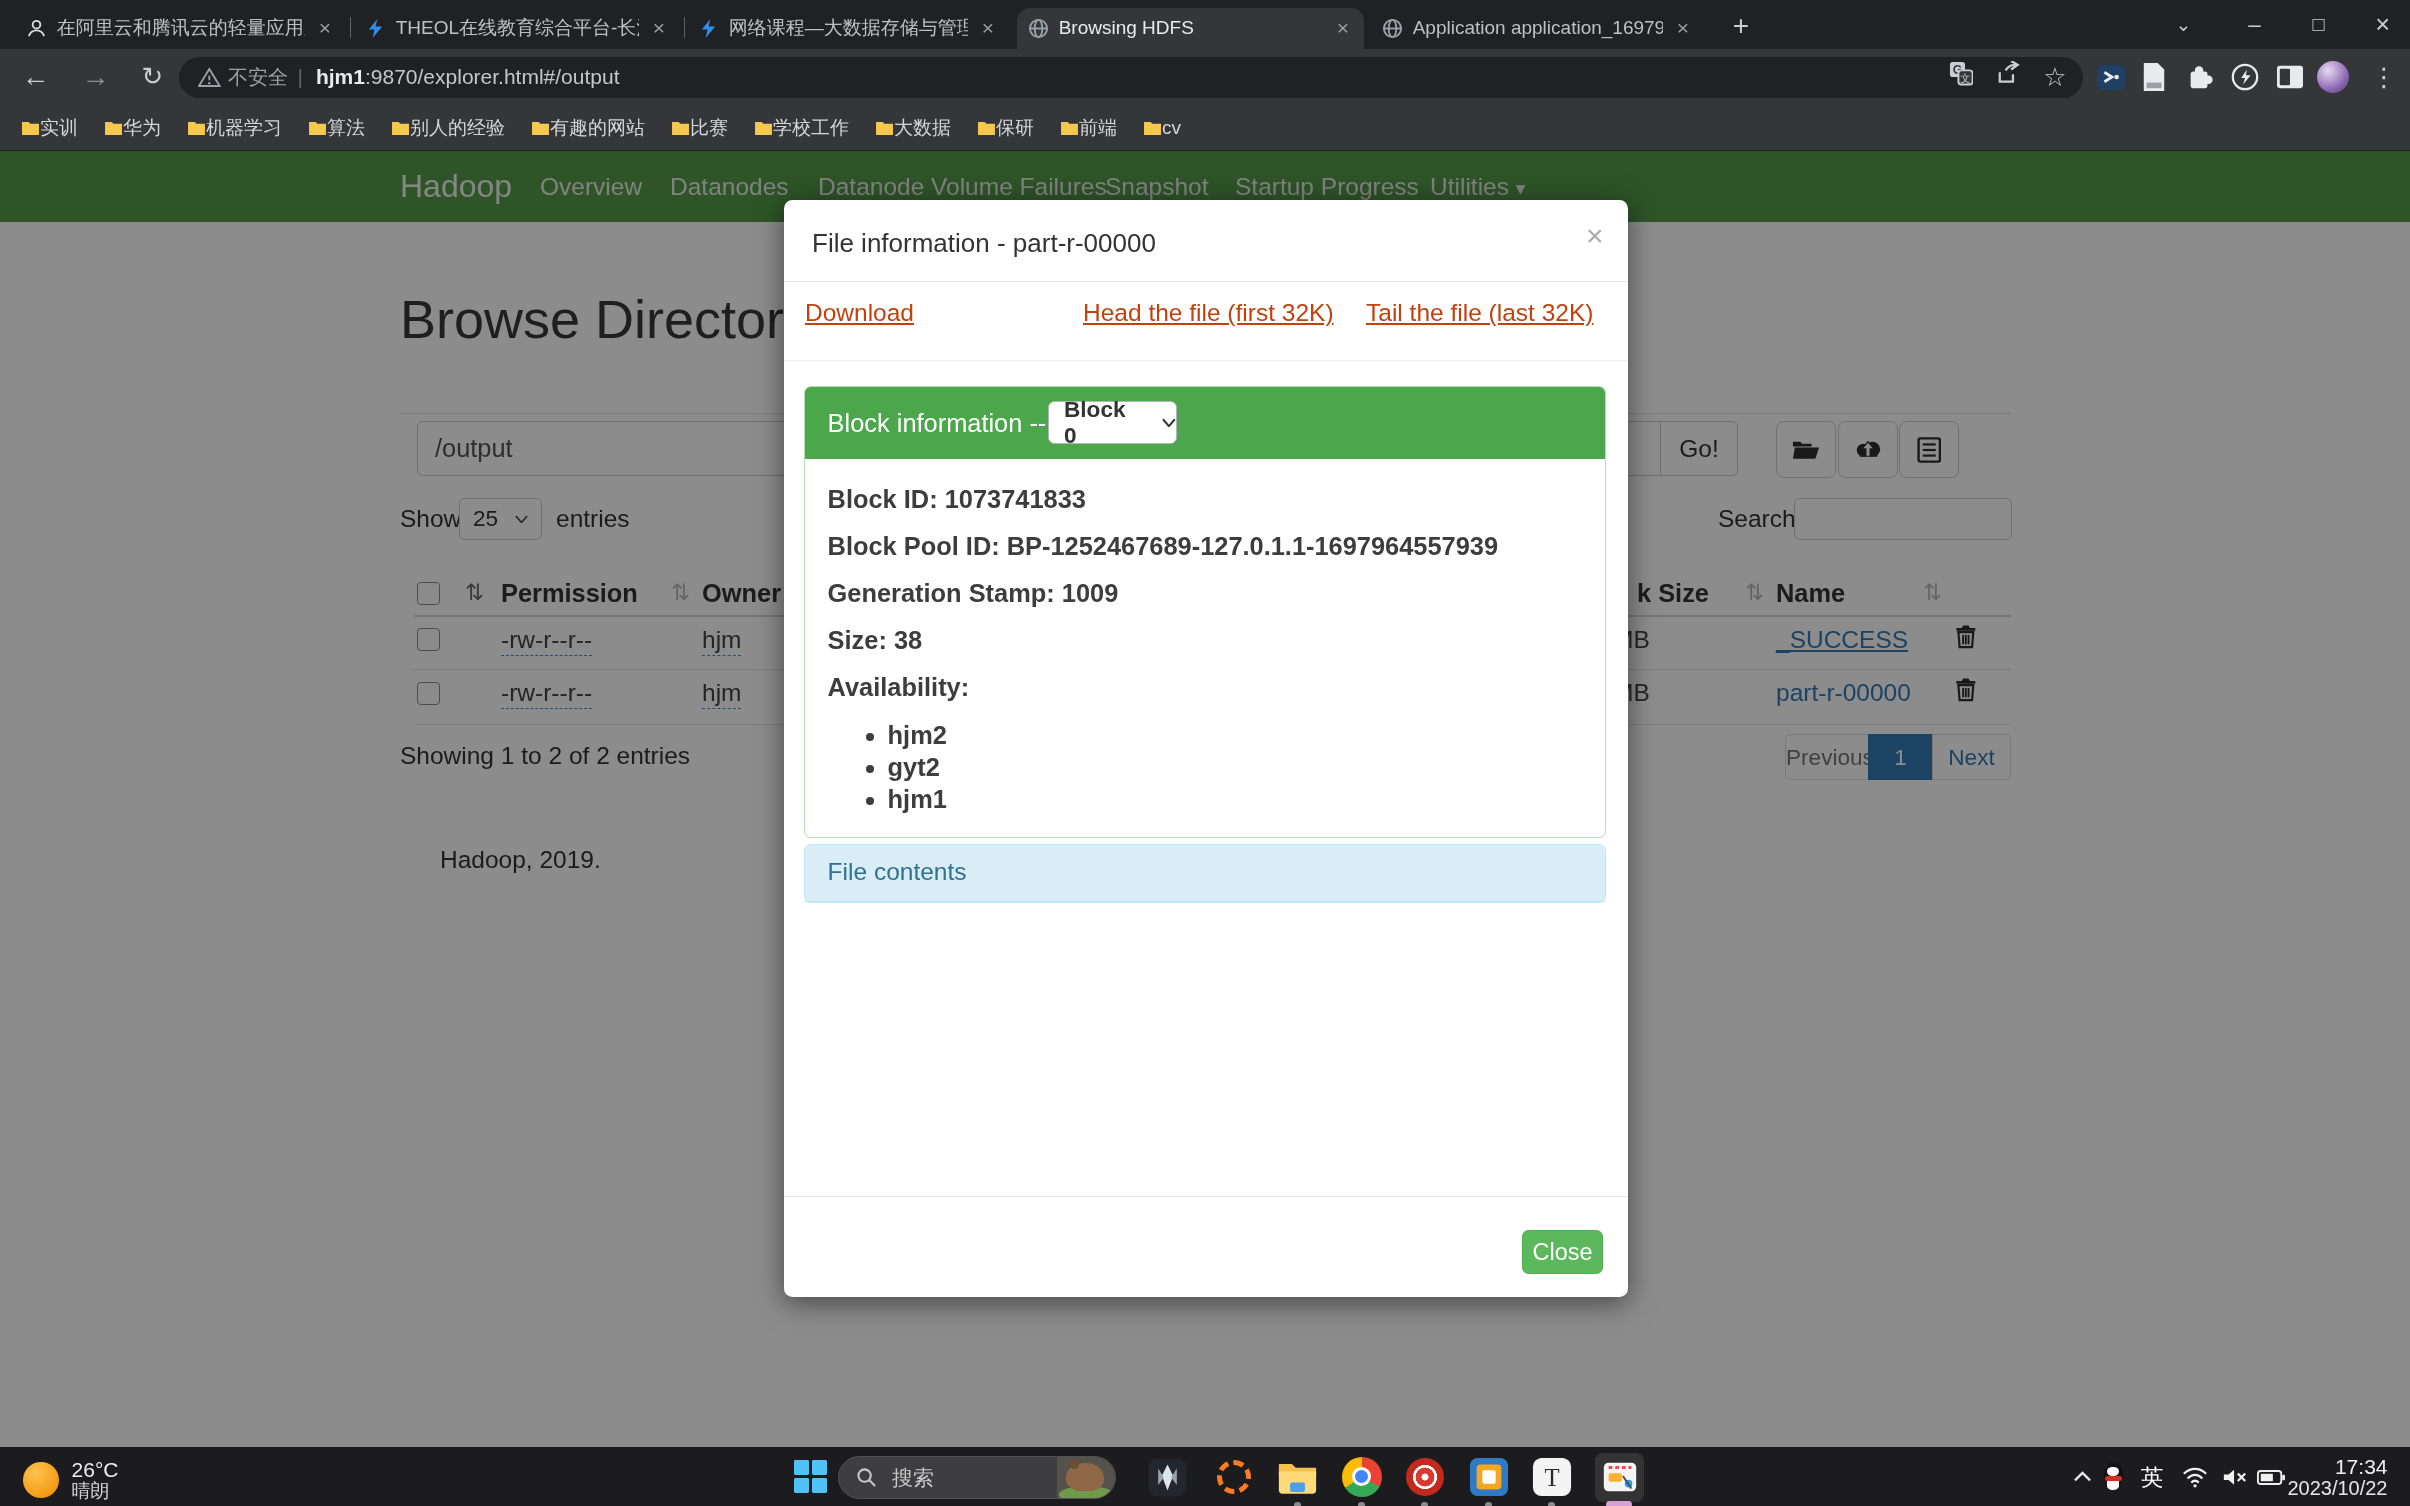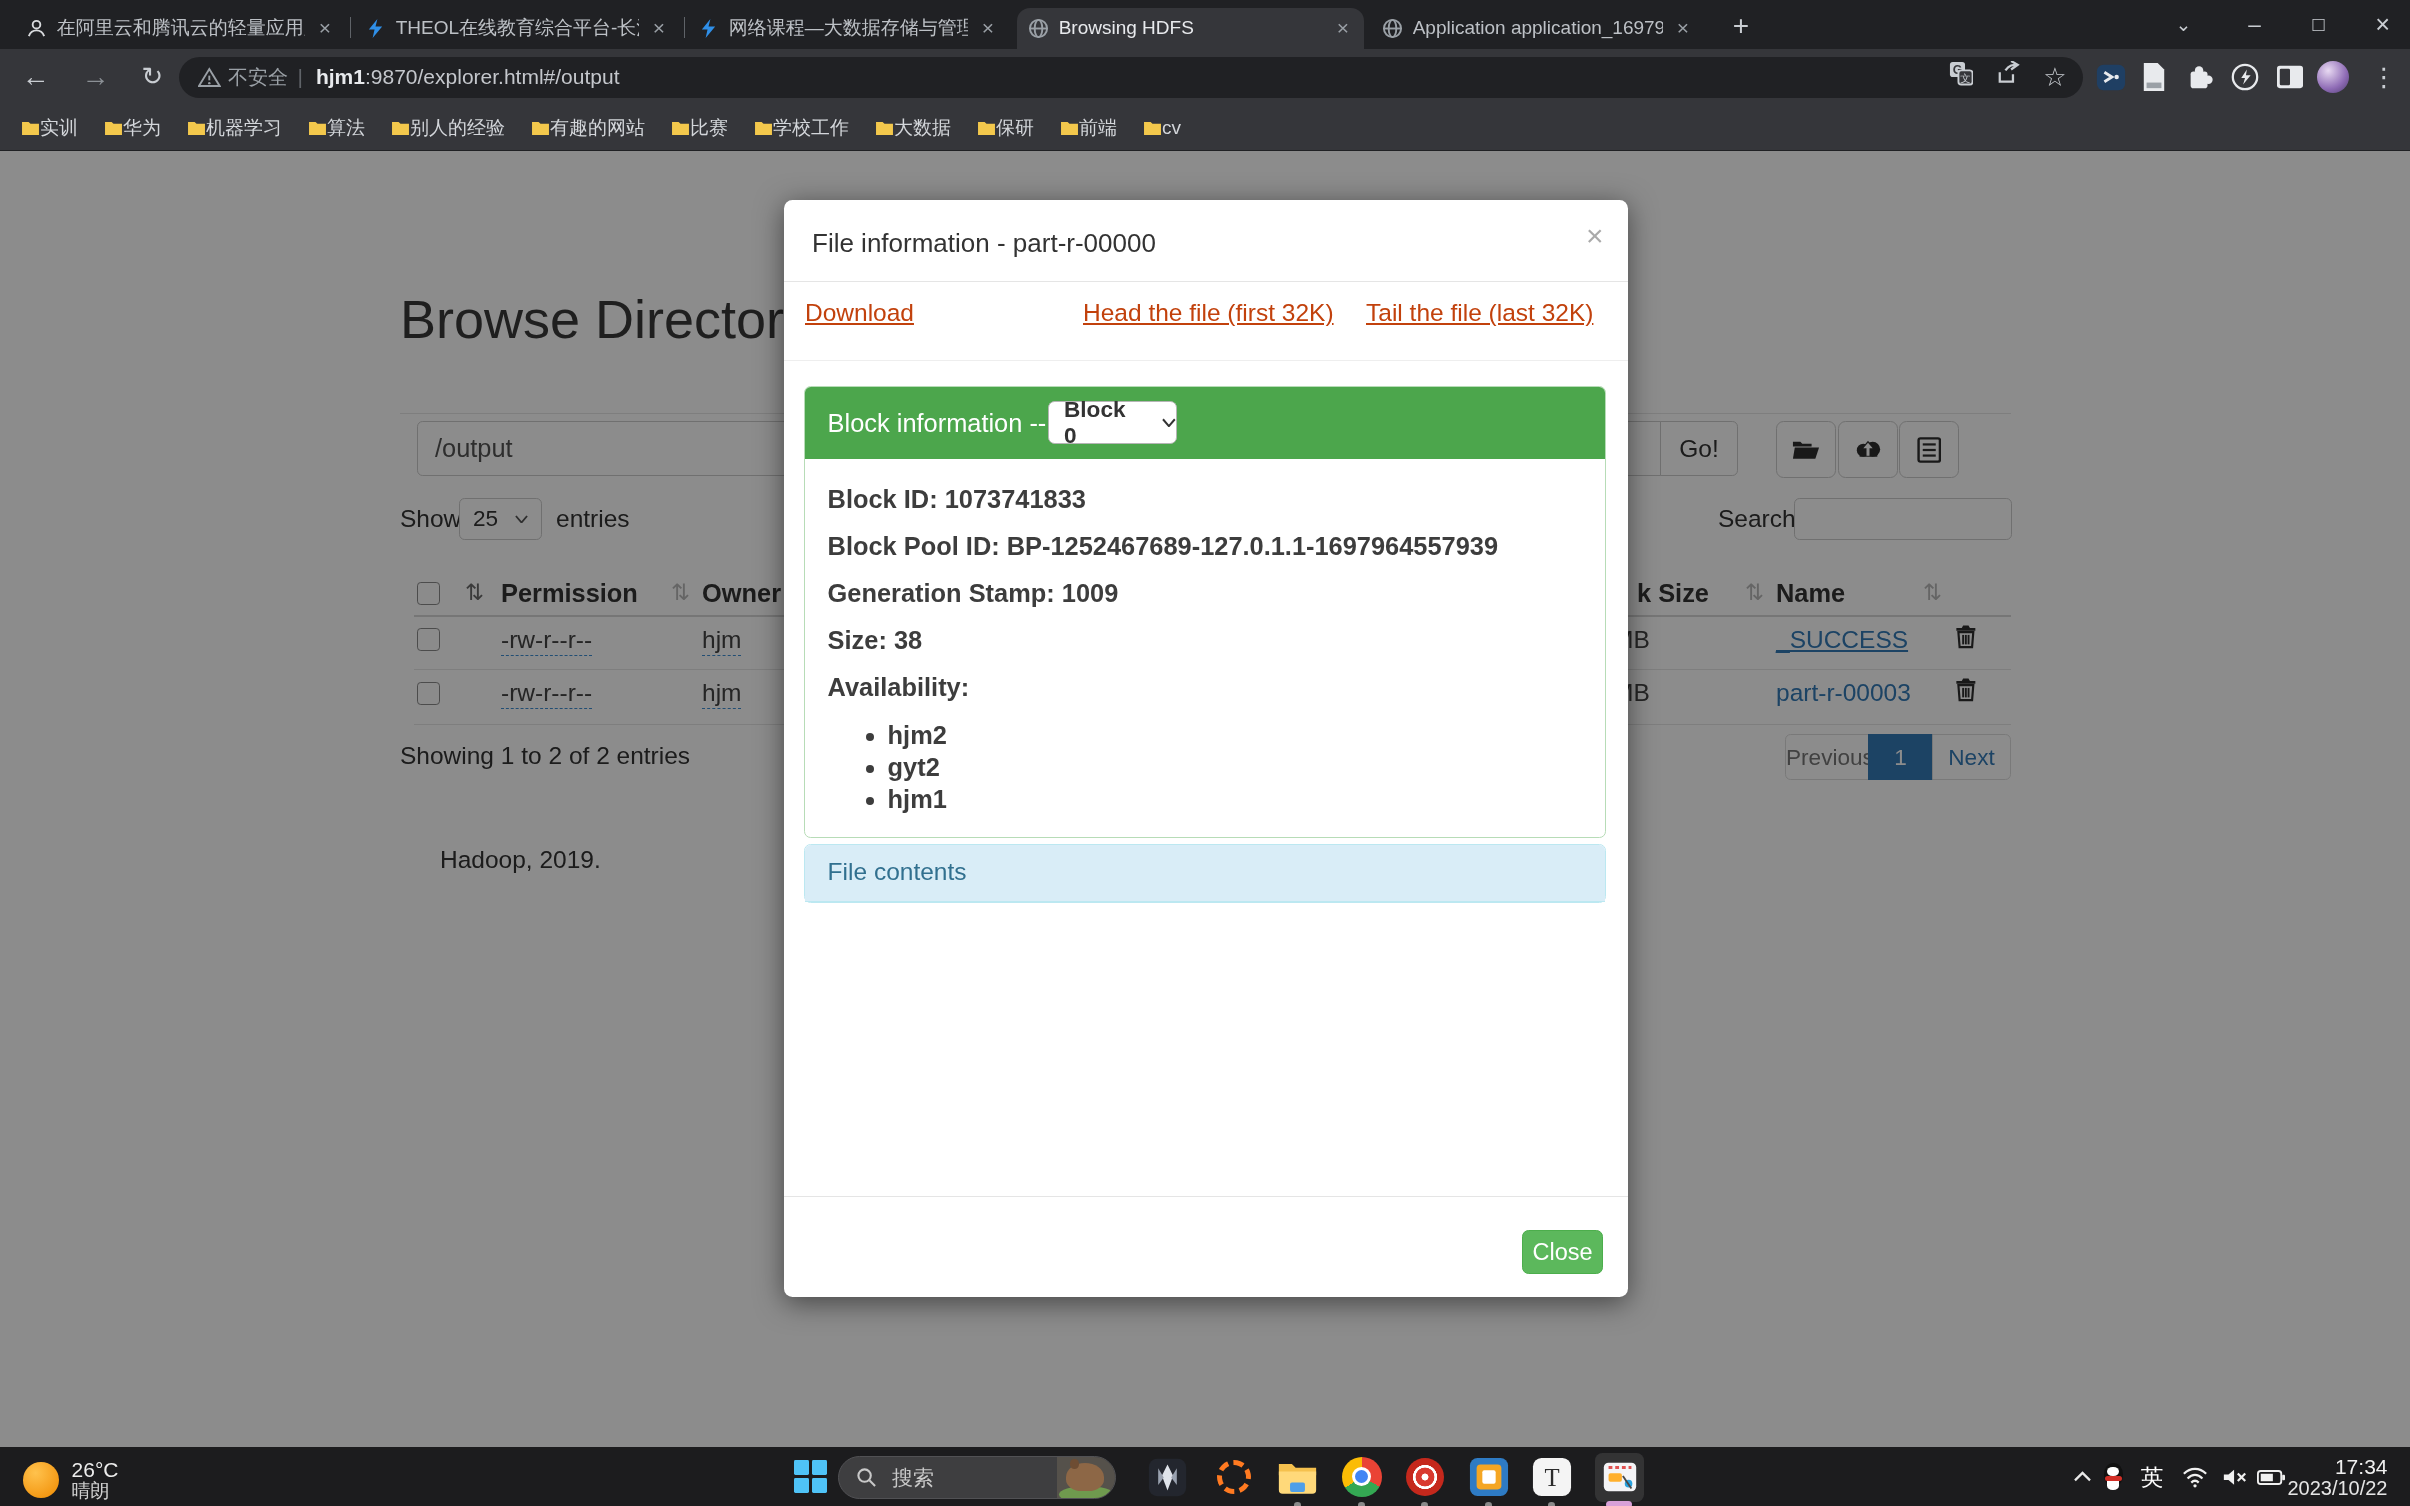--- a/index.html
+++ b/index.html
@@ -314,20 +314,29 @@
       </div>
     <div class="bm">
         <svg width="19" height="16" viewBox="0 0 20 17">
           <path d="M1 2h7l2 2h9v12H1z" fill="#f3c84c"></path>
         </svg>
         <span>cv</span>
       </div>
   </div>
 
   <div id="page">
+    <div id="hnavbar">
+      <div id="hbrand">Hadoop</div>
+      <div class="hnav" style="left:540px;">Overview</div>
+      <div class="hnav" style="left:670px;">Datanodes</div>
+      <div class="hnav" style="left:818px;">Datanode Volume Failures</div>
+      <div class="hnav" style="left:1105px;">Snapshot</div>
+      <div class="hnav" style="left:1235px;">Startup Progress</div>
+      <div class="hnav" style="left:1430px;"><span>Utilities</span> <span style="font-size:19px;">▾</span></div>
+    </div>
 
     <div id="ptitle">Browse Directory</div>
     <div class="hline" style="left:400px;width:1611px;top:262px;"></div>
 
     <input id="pathinput" value="/output" style="">
     <button id="gobtn">Go!</button>
     <div class="iconbtn" style="left:1776px;">
       <svg width="28" height="22.6" viewBox="0 0 30 24">
           <path d="M1 4 h8 l2 2 h10 v3 h-20 z" fill="#2f2f2f"></path>
           <path d="M3 10 h26 l-4 12 h-24 z" fill="#2f2f2f"></path>
@@ -386,21 +395,21 @@
           <line x1="6" y1="8" x2="6" y2="15" stroke="#2f2f2f" stroke-width="1.4"></line>
           <line x1="8" y1="8" x2="8" y2="15" stroke="#2f2f2f" stroke-width="1.4"></line>
           <line x1="10" y1="8" x2="10" y2="15" stroke="#2f2f2f" stroke-width="1.4"></line>
         </svg></div>
     <div class="hline" style="left:414px;width:1597px;top:518px;"></div>
 
     <div class="cb" style="left:417px;top:531px;"></div>
     <div class="td" style="left:501px;top:528px;"><span class="dashed">-rw-r--r--</span></div>
     <div class="td" style="left:702px;top:528px;"><span class="dashed">hjm</span></div>
     <div class="td" style="left:1613px;top:528px;">MB</div>
-    <div class="td" style="left:1776px;top:528px;"><a class="bluelink" href="#">part-r-00003</a></div>
+    <div class="td" style="left:1776px;top:528px;"><a class="bluelink" href="#">part-r-00000</a></div>
     <div class="abs" style="left:1955px;top:526px;"><svg width="21.7" height="24.5" viewBox="0 0 16 18">
           <path d="M6 1h4l1 2h4v2H1V3h4z" fill="#2f2f2f"></path>
           <path d="M2.5 6h11l-.9 11h-9.2z" fill="none" stroke="#2f2f2f" stroke-width="1.6"></path>
           <line x1="6" y1="8" x2="6" y2="15" stroke="#2f2f2f" stroke-width="1.4"></line>
           <line x1="8" y1="8" x2="8" y2="15" stroke="#2f2f2f" stroke-width="1.4"></line>
           <line x1="10" y1="8" x2="10" y2="15" stroke="#2f2f2f" stroke-width="1.4"></line>
         </svg></div>
     <div class="hline" style="left:414px;width:1597px;top:573px;"></div>
 
     <div class="td" style="left:400px;top:591px;color:#333;">Showing 1 to 2 of 2 entries</div>

